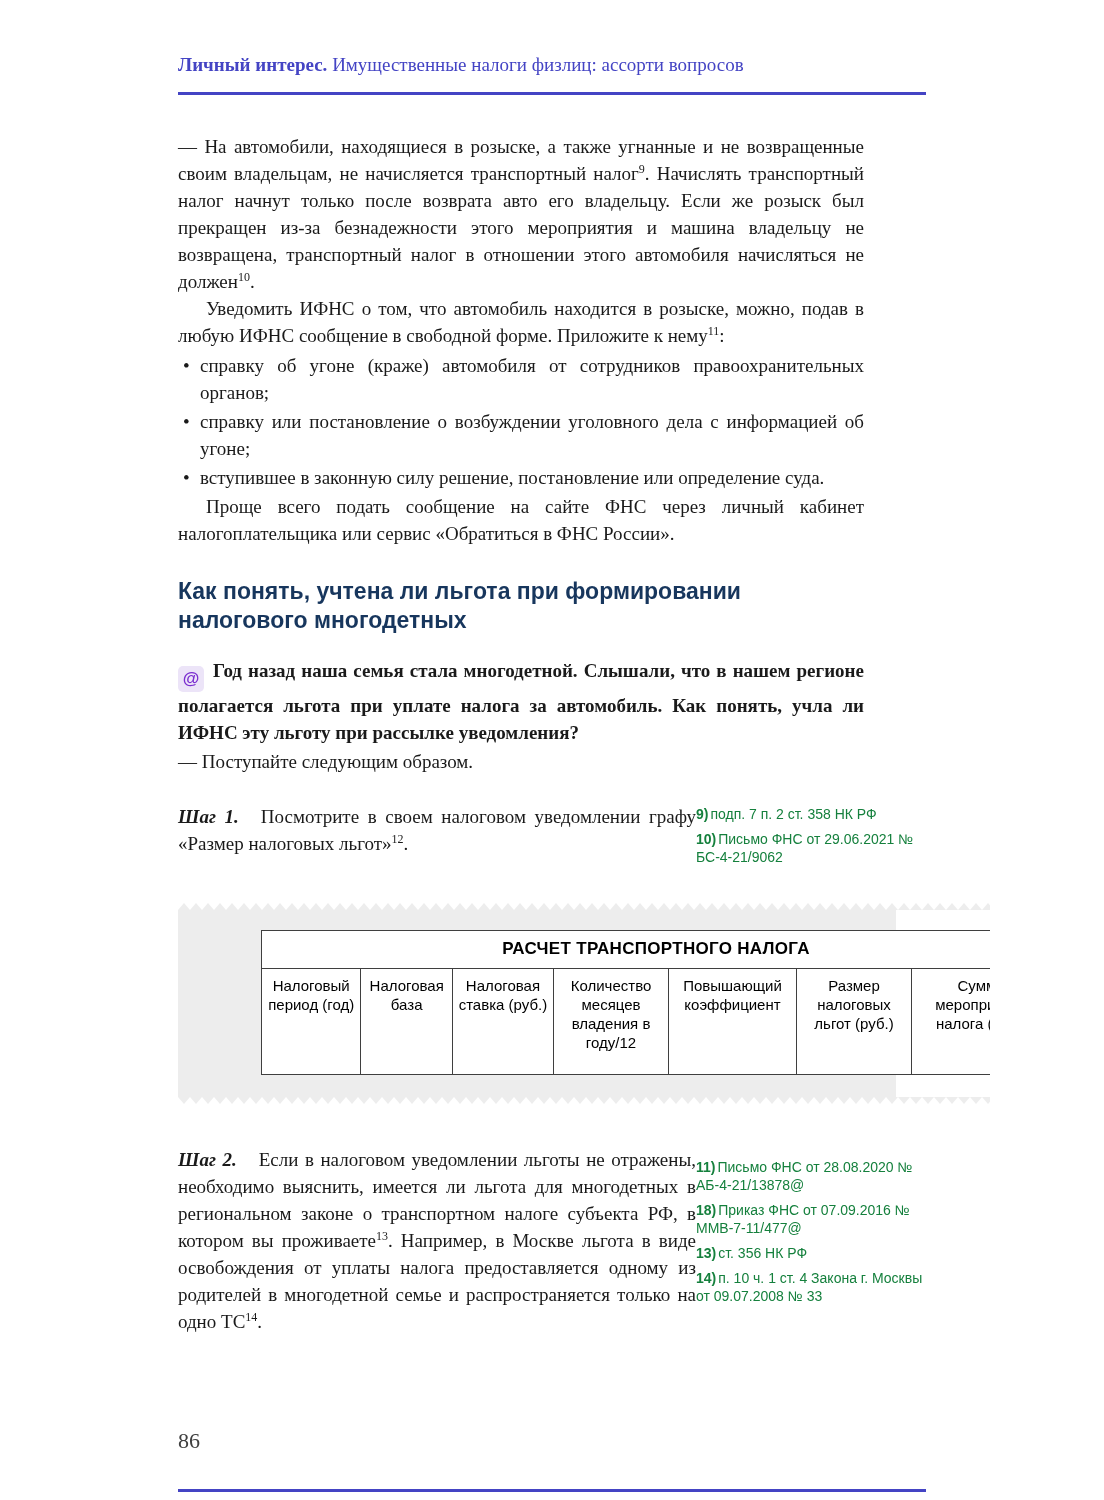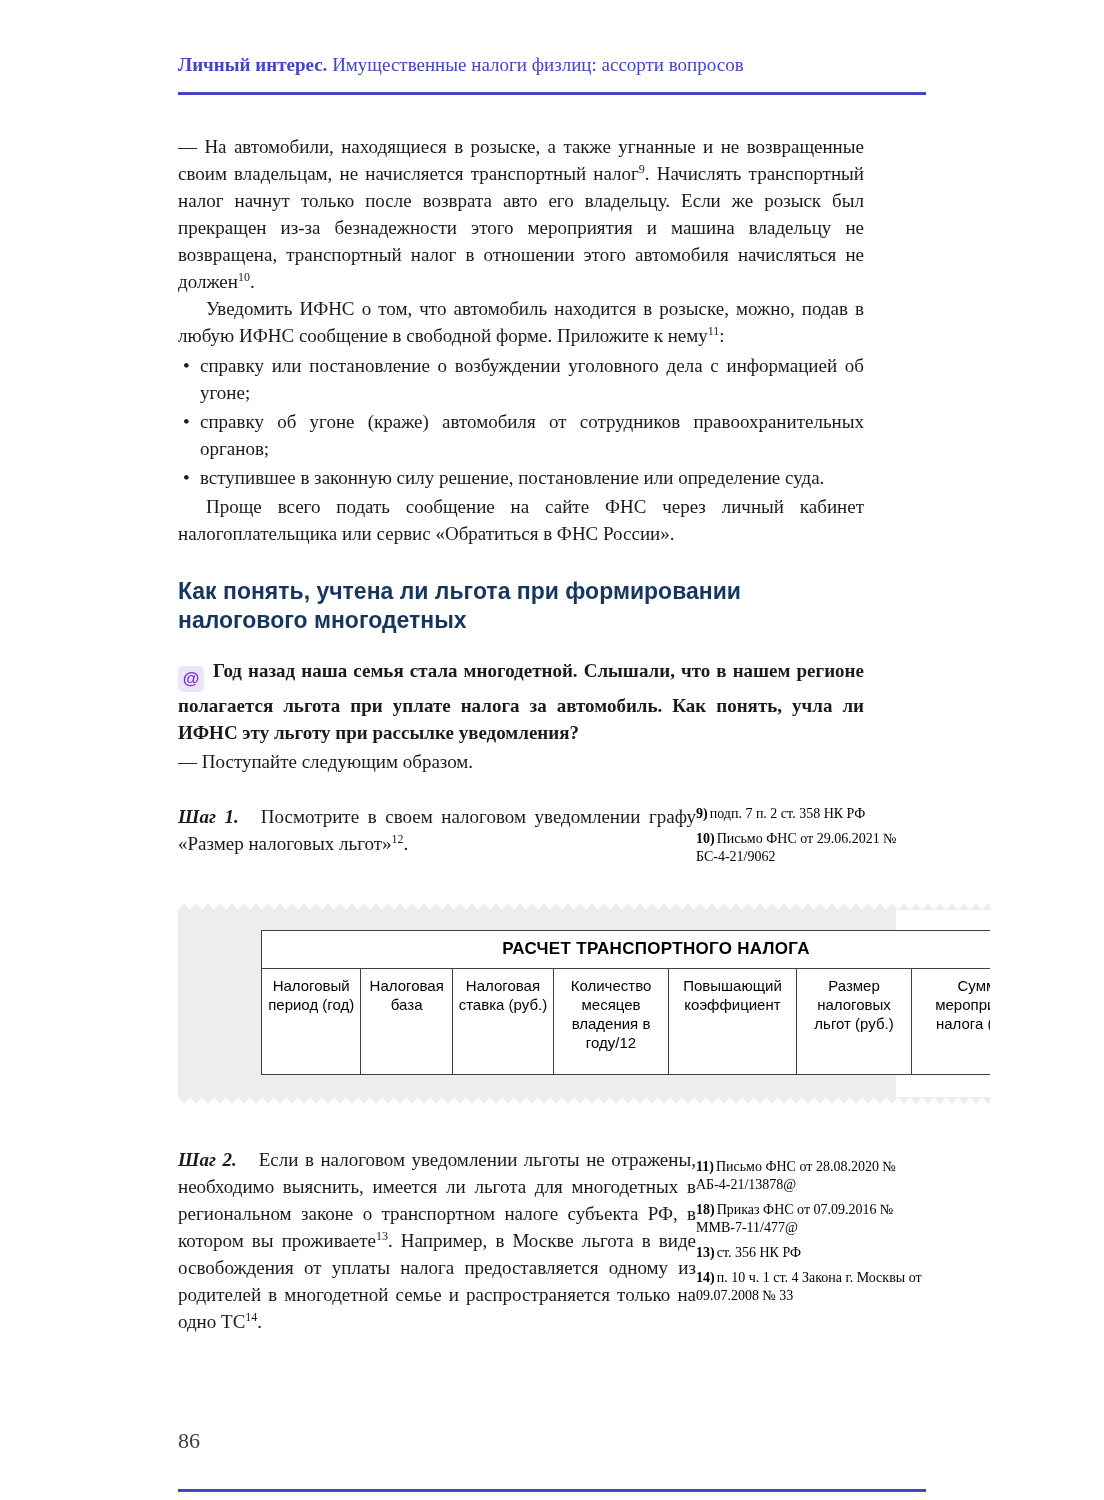--- a/index.html
+++ b/index.html
@@ -44,22 +44,22 @@
     margin-right:9px; vertical-align:-7px;
   }
   .answer { margin-top:2px; }
   
   .row { display:flex; justify-content:space-between; align-items:flex-start; }
   .row-step1 { margin-top:28px; }
   .row-step2 { margin-top:42px; }
   .step-label { font-weight:bold; font-style:italic; margin-right:22px; }
   .notes {
     width:230px; flex:0 0 230px;
-    font-family:Liberation Serif, serif;
-    font-size:14px; line-height:18px; color:#000000;
+    font-family:Liberation Sans, sans-serif;
+    font-size:14px; line-height:18px; color:#15803d;
     padding-top:2px;
   }
   .notes--low { padding-top:12px; }
   .note { margin-bottom:7px; }
   .note b { font-weight:bold; margin-right:2px; }
   
   .strip-wrap { margin-top:30px; margin-right:30px; }
   .tear { display:block; }
   .strip-body { background:#ededed; padding:20px 0 22px 83px; }
   
@@ -90,22 +90,22 @@
     <span class="rubric">Личный интерес.</span>
     <span>Имущественные налоги физлиц: ассорти вопросов</span>
   </div>
   <div class="rule"></div>
 
   <p class="bodytext p1"><span>— На автомобили, находящиеся в розыске, а также угнанные и не возвращенные своим владельцам, не начисляется транспортный налог</span><sup>9</sup><span>. Начислять транспортный налог начнут только после возврата авто его владельцу. Если же розыск был прекращен из-за безнадежности этого мероприятия и машина владельцу не возвращена, транспортный налог в отношении этого автомобиля начисляться не должен</span><sup>10</sup><span>.</span></p>
 
   <p class="bodytext indent"><span>Уведомить ИФНС о том, что автомобиль находится в розыске, можно, подав в любую ИФНС сообщение в свободной форме. Приложите к нему</span><sup>11</sup><span>:</span></p>
 
   <ul class="blt">
+    <li>справку об угоне (краже) автомобиля от сотрудников правоохранительных органов;</li>
     <li>справку или постановление о возбуждении уголовного дела с информацией об угоне;</li>
-    <li>справку об угоне (краже) автомобиля от сотрудников правоохранительных органов;</li>
     <li>вступившее в законную силу решение, постановление или определение суда.</li>
   </ul>
 
   <p class="bodytext indent">Проще всего подать сообщение на сайте ФНС через личный кабинет налогоплательщика или сервис «Обратиться в ФНС России».</p>
 
   <h2 class="heading">Как понять, учтена ли льгота при формировании налогового многодетных</h2>
 
   <p class="bodytext qa-q"><span class="at-icon">@</span><span class="q-text">Год назад наша семья стала многодетной. Слышали, что в нашем регионе полагается льгота при уплате налога за автомобиль. Как понять, учла ли ИФНС эту льготу при рассылке уведомления?</span></p>
   <p class="bodytext answer">— Поступайте следующим образом.</p>
 

